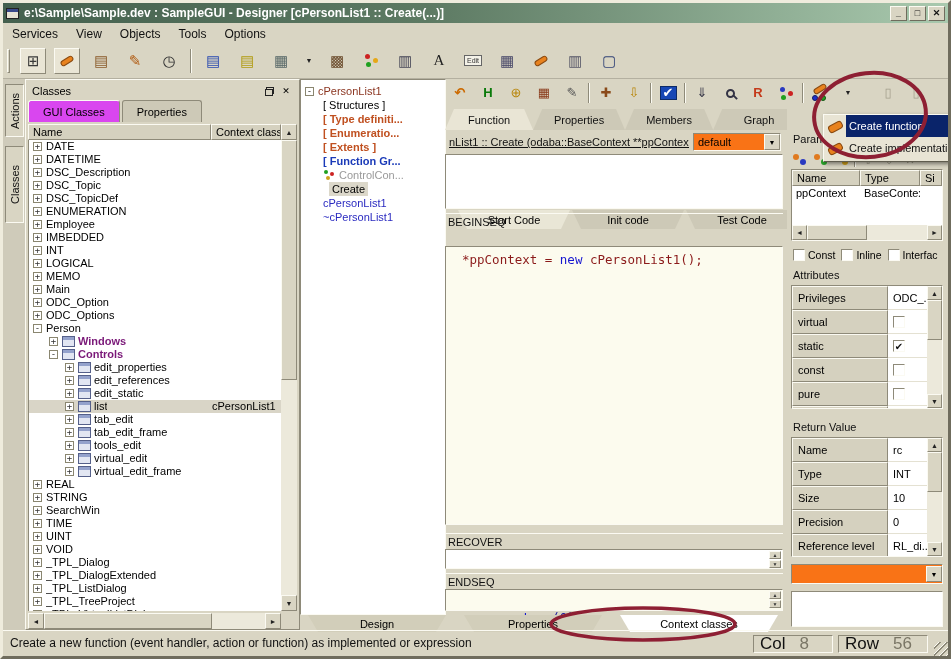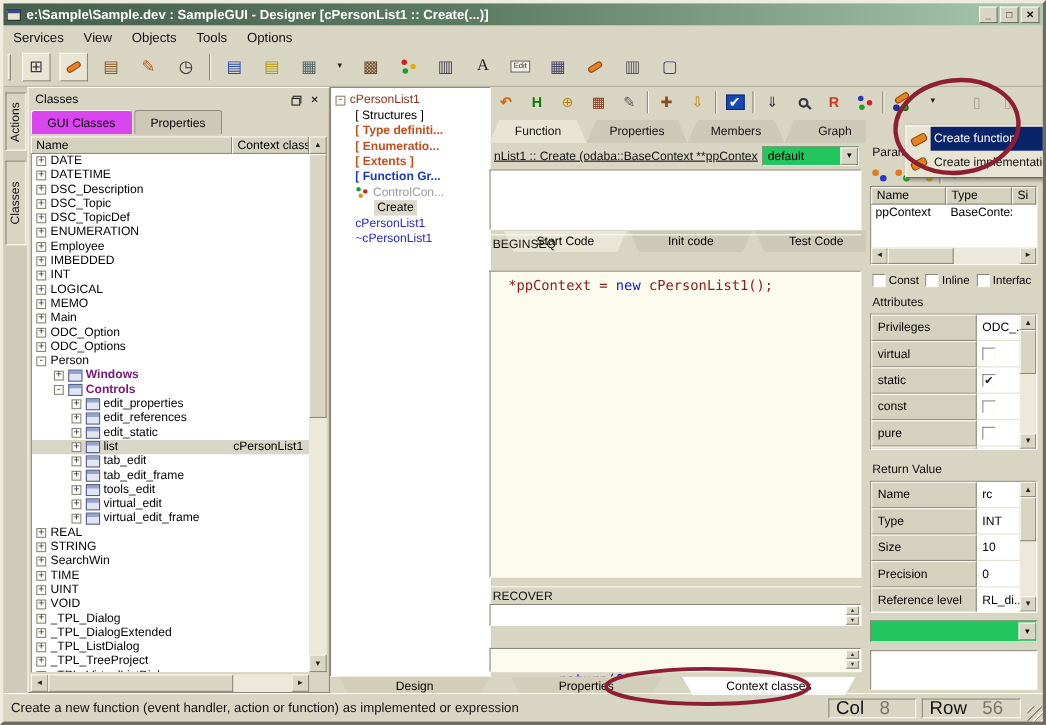--- a/index.html
+++ b/index.html
@@ -101,21 +101,21 @@
   #fn-toolbar .tb-sep{height:20px;}
 
   
   #fn-panel{position:absolute;left:440px;top:104px;width:344px;height:508px;overflow:hidden;}
   #fn-tabs{position:absolute;left:2px;top:2px;height:21px;display:flex;width:360px;}
   .ftab{height:21px;font-size:11px;display:flex;align-items:center;justify-content:center;background:#cdc9b7;color:#111;
     clip-path:polygon(9px 0,calc(100% - 9px) 0,100% 100%,0 100%);}
   .ftab.active{background:#e9e5d5;font-weight:normal;}
   #fn-decl{position:absolute;left:0;top:24px;width:344px;height:22px;display:flex;align-items:center;}
   #decl-link{margin-left:6px;width:240px;font-size:11px;text-decoration:underline;white-space:nowrap;overflow:hidden;color:#111;}
-  .combo{background:#22c55e;border:1px solid;border-color:#8e8a79 #fbfaf2 #fbfaf2 #8e8a79;height:18px;display:flex;align-items:center;font-size:11px;}
+  .combo{background:#f97316;border:1px solid;border-color:#8e8a79 #fbfaf2 #fbfaf2 #8e8a79;height:18px;display:flex;align-items:center;font-size:11px;}
   .combo .cval{flex:1;padding-left:4px;overflow:hidden;white-space:nowrap;}
   .combo .cbtn{width:16px;height:16px;background:#d9d5c3;border:1px solid;border-color:#fbfaf2 #8e8a79 #8e8a79 #fbfaf2;
     font-size:7px;display:flex;align-items:center;justify-content:center;}
   #decl-combo{position:absolute;right:6px;top:2px;width:88px;}
   #fn-desc{position:absolute;left:2px;top:47px;width:338px;height:55px;background:#fff;border:1px solid;border-color:#8e8a79 #fbfaf2 #fbfaf2 #8e8a79;}
   #code-tabs{position:absolute;left:15px;top:103px;height:19px;display:flex;gap:2px;}
   .ctab{height:19px;width:112px;font-size:11px;display:flex;align-items:center;justify-content:center;background:#cdc9b7;
     clip-path:polygon(0 0,100% 0,calc(100% - 9px) 100%,9px 100%);}
   .ctab.active{background:#e9e6d6;}
   .sec-hdr{position:absolute;left:2px;width:338px;height:16px;font-size:11px;color:#111;display:flex;align-items:center;padding-left:3px;
@@ -491,21 +491,21 @@
         <span class="lbl o-bluebold">[ Function Gr...</span>
       </div>
       <div class="orow" style="padding-left: 22px;">
         <span class="ctrl-ic">
           <i style="left: 1px; top: 0px; background: rgb(31, 160, 31);"></i>
           <i style="left: 7px; top: 2px; background: rgb(204, 34, 34);"></i>
           <i style="left: 3px; top: 6px; background: rgb(208, 160, 26);"></i>
         </span>
         <span class="lbl o-gray">ControlCon...</span>
       </div>
-      <div class="orow" style="padding-left: 39px;">
+      <div class="orow" style="padding-left: 28px;">
         <span class="lbl sel-span" style="padding: 0px 3px;">Create</span>
       </div>
       <div class="orow" style="padding-left: 22px;">
         <span class="lbl o-blue">cPersonList1</span>
       </div>
       <div class="orow" style="padding-left: 22px;">
         <span class="lbl o-blue">~cPersonList1</span>
       </div>
     </div>
 
@@ -600,20 +600,21 @@
     <div class="sec-body" id="begin-body" style="top:139px;height:279px;"><span class="tok-maroon">*ppContext = </span><span class="tok-blue">new</span><span class="tok-maroon"> cPersonList1();</span></div>
 
     <div class="sec-hdr" style="top:426px;">RECOVER</div>
     <div class="sec-body" id="recover-body" style="top:442px;height:20px;background:#fff;">
       <span class="spinners">
         <button class="spin">▲</button>
         <button class="spin">▼</button>
       </span>
     </div>
 
+    <div class="sec-hdr" style="top:466px;">ENDSEQ</div>
     <div class="sec-body" id="end-body" style="top:482px;height:22px;">
       <span id="end-code"><span class="tok-blue">return</span><span class="tok-navy">(0);</span></span>
       <span class="spinners">
         <button class="spin">▲</button>
         <button class="spin">▼</button>
       </span>
     </div>
   </div>
 
   <div id="bottom-tabs">

